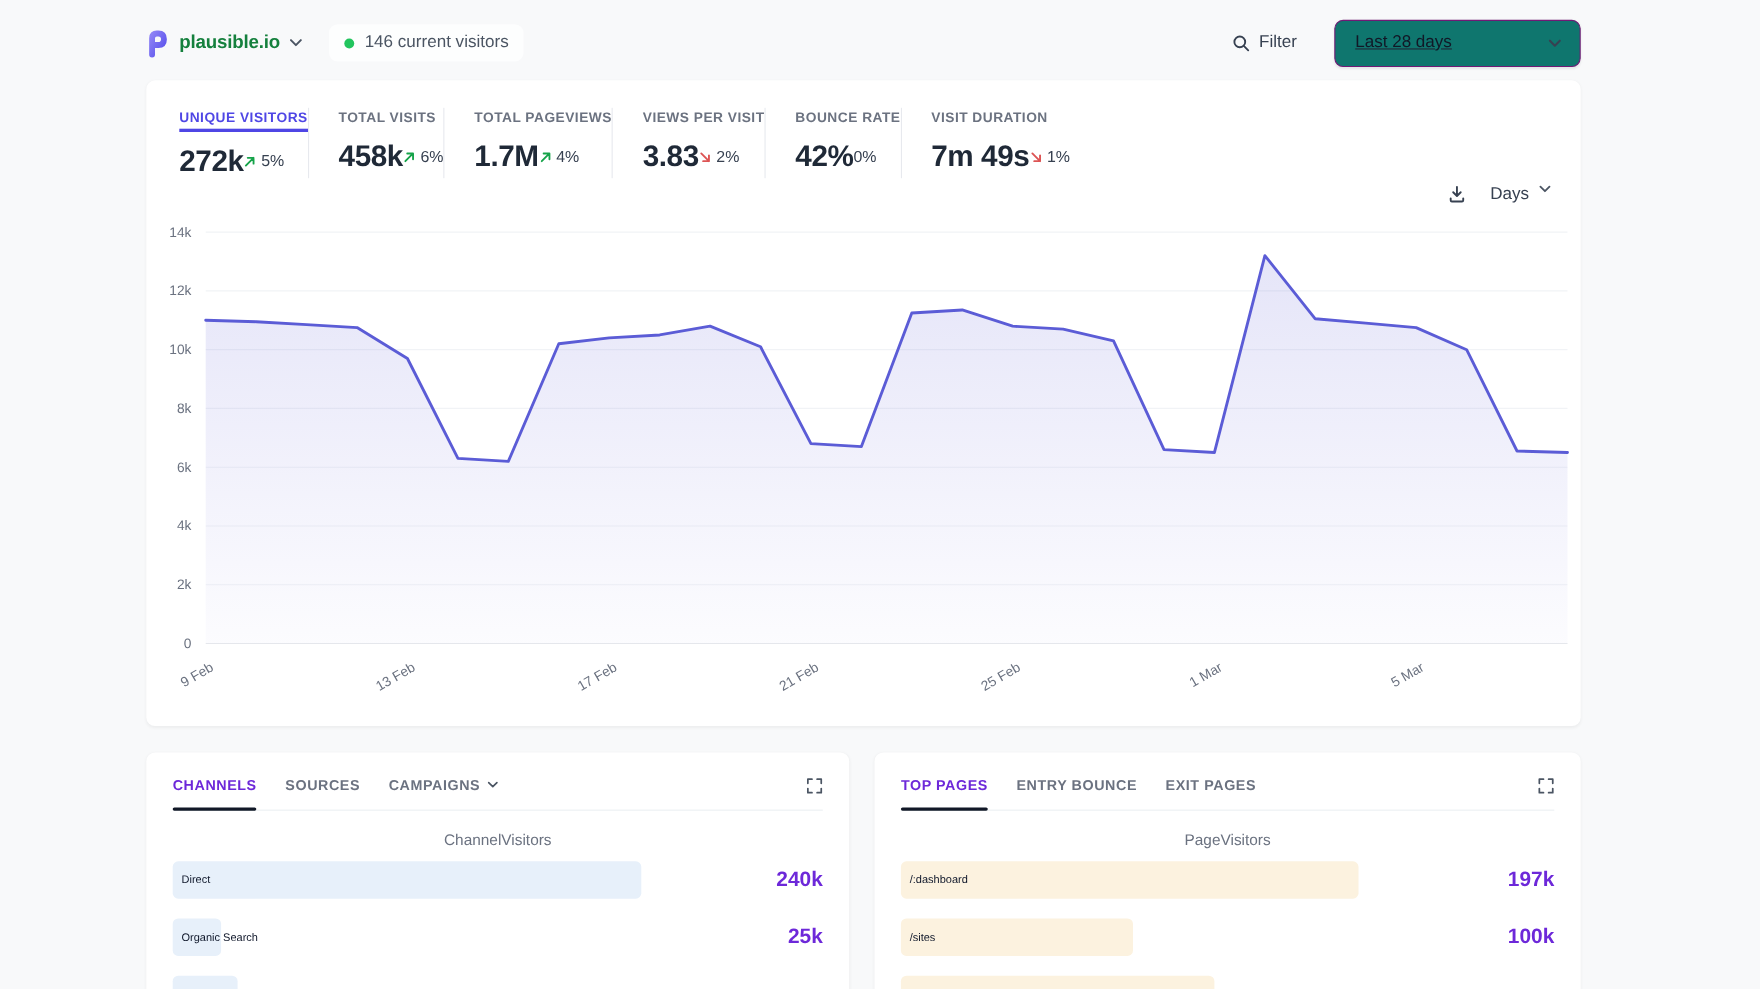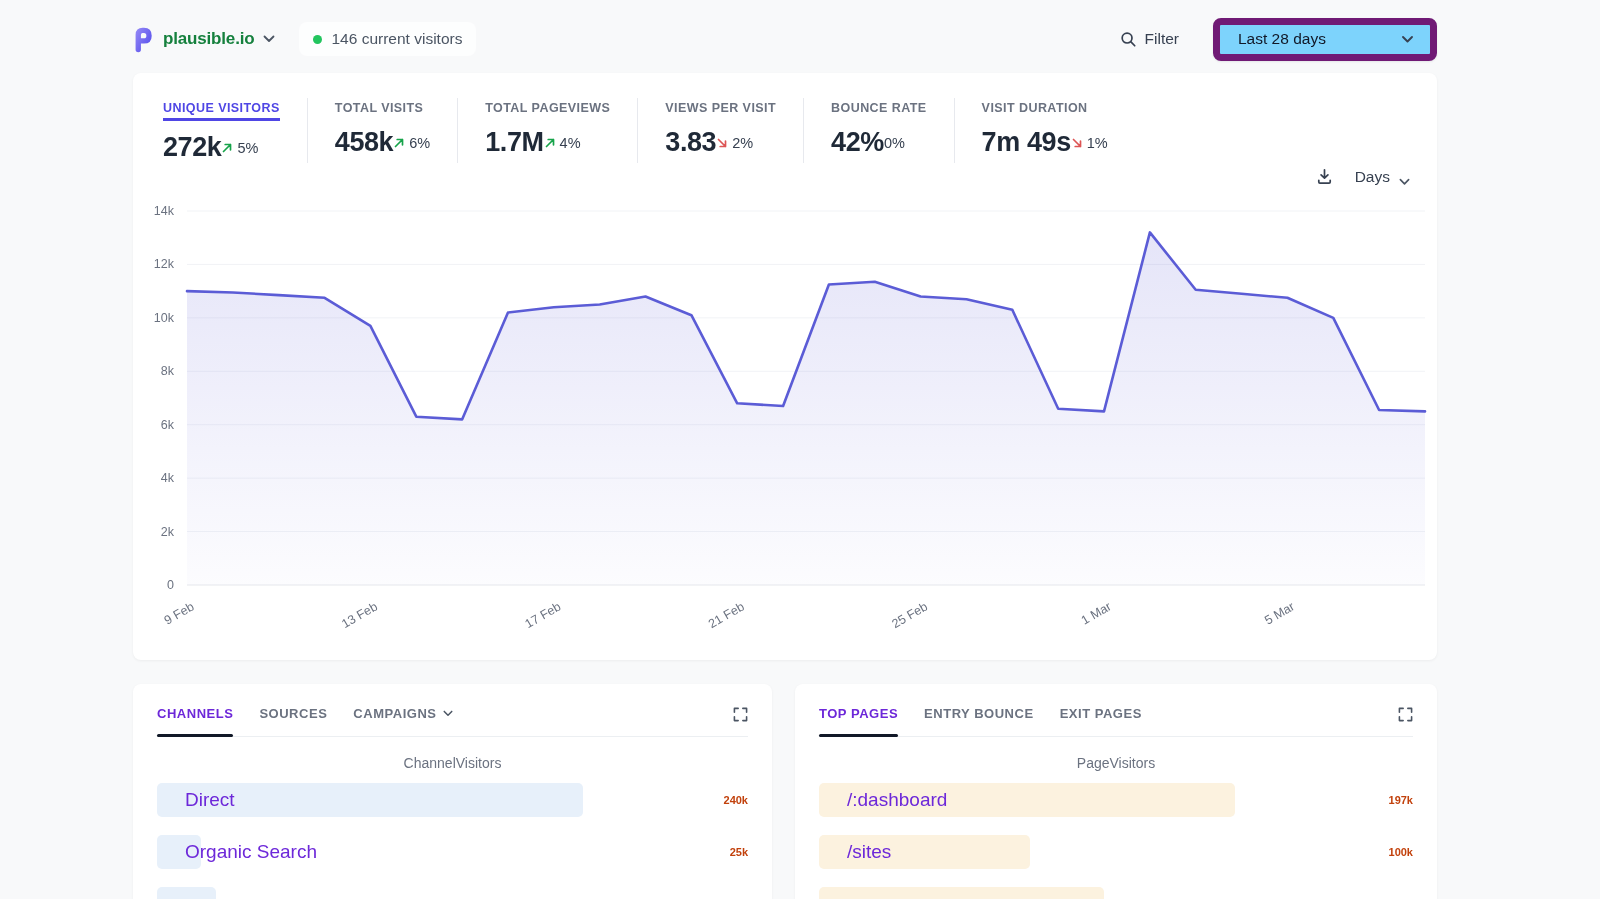--- a/index.html
+++ b/index.html
@@ -15,39 +15,39 @@
             display:flex; align-items:center; }
   .brand { display:flex; align-items:center; gap:9px; }
   .brand-name { font-size:17px; font-weight:700; color:#15803d; letter-spacing:-0.01em; }
   .chev { display:inline-flex; align-items:center; }
   .visitors-pill { margin-left:24px; display:flex; align-items:center; gap:9px;
                    background:rgba(255,255,255,0.72); border-radius:8px; padding:8px 14px; }
   .dot { width:9px; height:9px; border-radius:50%; }
   .visitors-text { font-size:15.5px; color:#4b5563; }
   .filter { margin-left:auto; display:flex; align-items:center; gap:8px;
             font-size:15.5px; color:#374151; cursor:pointer; }
-  .range-select { margin-left:34px; width:224px; height:43px; background:#7dd3fc;
-                  border:7px solid #701a75; border-radius:8px; box-shadow:0 1px 2px rgba(16,24,40,.08);
-                  display:flex; align-items:center; padding:0 16px 0 18px; cursor:pointer; }
+  .range-select { margin-left:34px; width:224px; height:43px; background:#0f766e;
+                  border:1px solid #701a75; border-radius:8px; box-shadow:0 1px 2px rgba(16,24,40,.08);
+                  display:flex; align-items:center; padding:0 16px 0 18px; cursor:pointer;text-decoration:underline; }
   .range-label { font-size:15.5px; font-weight:500; color:#111827; }
   .range-select .chev { margin-left:auto; }
   
   .card { background:#fff; border-radius:8px; box-shadow:0 1px 3px rgba(0,0,0,.05); position:absolute; }
   .card-main { left:133px; top:73px; width:1304px; height:587px; }
   .metrics { position:absolute; left:30px; top:25px; display:flex; }
-  .metric { padding-right:27px; margin-right:27px; border-right:1px solid #e7e9ee; cursor:pointer; }
+  .metric { margin-right:27px; border-right:1px solid #e7e9ee; cursor:pointer; }
   .metric:last-child { border-right:none; }
   .m-label { font-size:12.5px; font-weight:700; color:#6b7280; letter-spacing:.035em;
              display:inline-block; white-space:nowrap; }
   .metric.active .m-label { color:#4f46e5; border-bottom:3px solid #4f46e5; padding-bottom:3px; }
   .m-row { margin-top:11px; display:flex; align-items:center; }
   .m-value { font-size:27px; font-weight:700; color:#1f2937; letter-spacing:-0.015em; white-space:nowrap; }
   .m-change { font-size:14.5px; font-weight:500; color:#374151; display:flex; align-items:center; gap:4px; }
   .chart-controls { position:absolute; right:27px; top:94px; display:flex; align-items:center; gap:21px; }
-  .interval { display:flex; align-items:flex-end; gap:9px; font-size:15.5px; color:#374151; cursor:pointer; }
+  .interval { display:flex; align-items:flex-start; gap:9px; font-size:15.5px; color:#374151; cursor:pointer; }
   #chart { position:absolute; left:0; top:122px; }
   
   .panel { top:684px; height:280px; padding:22px 24px; }
   .panel-left  { left:133px; width:639px; }
   .panel-right { left:795px; width:642px; }
   .tabs { display:flex; align-items:center; gap:26px; padding-bottom:15px;
           border-bottom:1px solid #eceff2; position:relative; }
   .tab { font-size:13px; font-weight:600; color:#6b7280; letter-spacing:.04em;
          display:flex; align-items:center; gap:6px; position:relative; cursor:pointer;
          background:none; border:none; font-family:inherit; white-space:nowrap; }
@@ -55,22 +55,22 @@
   .tab.active::after { content:""; position:absolute; left:0; right:0; bottom:-16px;
                        height:3px; background:#111827; border-radius:2px; }
   .expand { position:absolute; right:0; top:1px; cursor:pointer; display:inline-flex; }
   .cols { display:flex; justify-content:center; margin-top:18px;
           font-size:14px; color:#6b7280; }
   .rows { margin-top:12px; }
   .trow { position:relative; height:34px; margin-bottom:18px; display:flex; align-items:center; }
   .trow .bar { position:absolute; left:0; top:0; height:34px; border-radius:5px; }
   .panel-left  .bar { background:#e7f0fa; }
   .panel-right .bar { background:#fcf2df; }
-  .r-name { position:relative; padding-left:28px; font-size:19px; color:#6d28d9; }
-  .r-val  { margin-left:auto; position:relative; font-size:11px; font-weight:600; color:#c2410c; }
+  .r-name { position:relative; padding-left:8px; font-size:10px; color:#0f172a; }
+  .r-val  { margin-left:auto; position:relative; font-size:19px; font-weight:600; color:#6d28d9; }
   svg { display:block; }
 </style>
 </head>
 <body>
 
 <div class="topbar">
   <div class="brand">
     <svg width="21" height="27" viewBox="0 0 22 28">
       <defs>
         <linearGradient id="plg" x1="0" y1="0" x2="1" y2="1">

